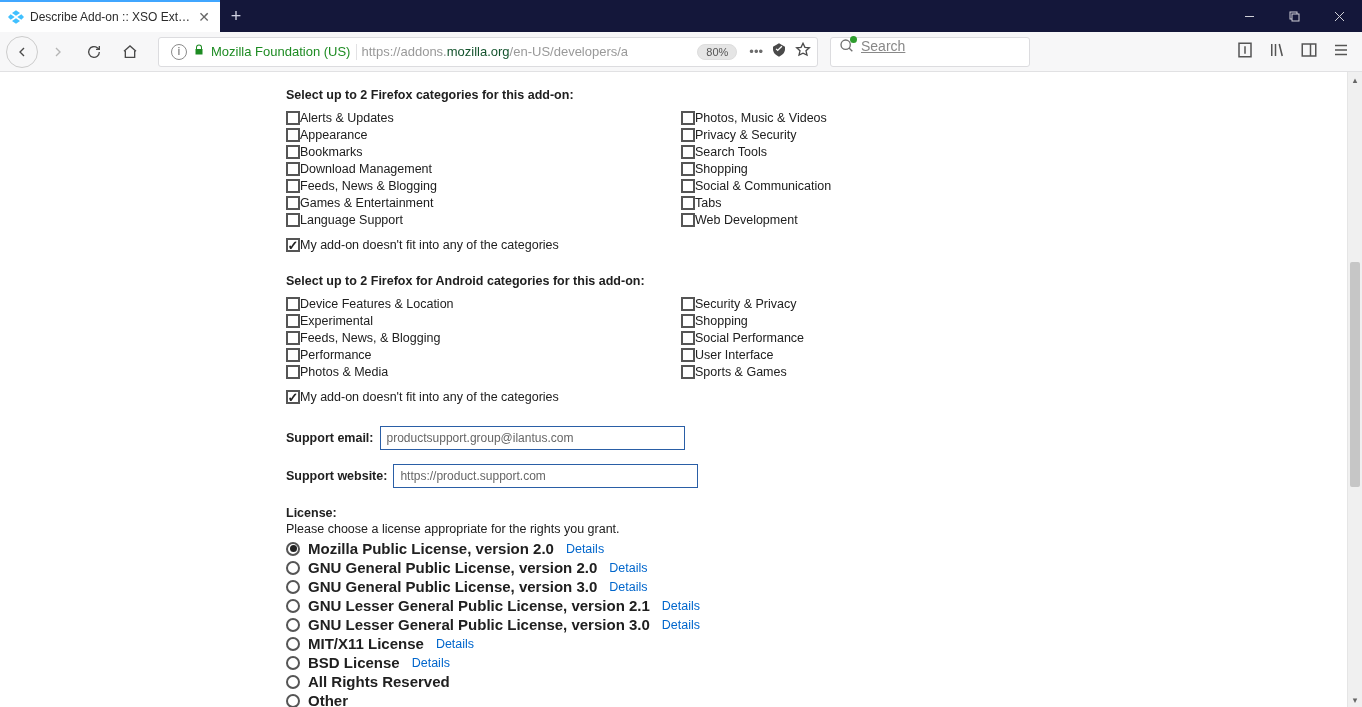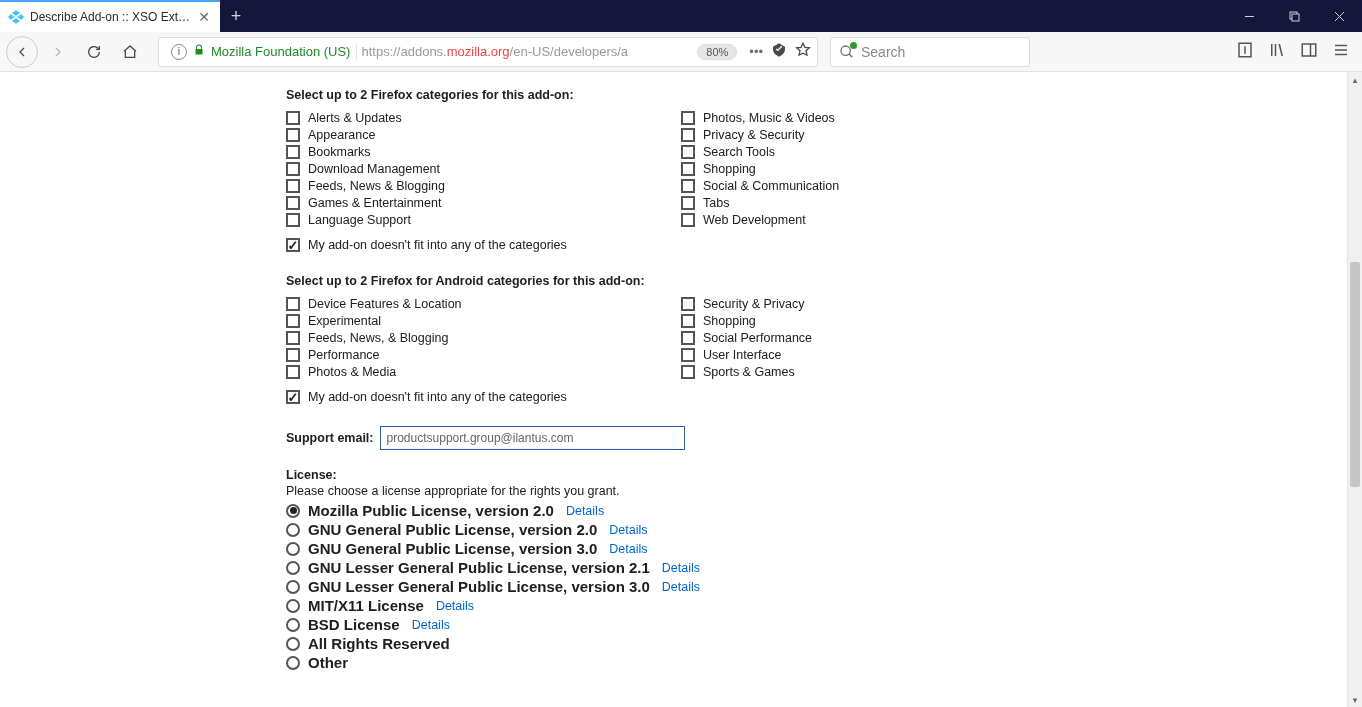--- a/index.html
+++ b/index.html
@@ -88,41 +88,41 @@
     display:flex;
     align-items:center;
     gap:6px;
   }
   .url-identity .info-i {
     width:16px;height:16px;border:1px solid #8b8b8b;border-radius:50%;
     display:flex;align-items:center;justify-content:center;color:#8b8b8b;font-size:10px;font-weight:bold;
   }
   .url-identity .lock { color:#1d8b22; }
   .url-text { color:#999; white-space:nowrap; overflow:hidden; }
-  .url-text .dark { color:#ef4444; }
+  .url-text .dark { color:#14532d; }
   .url-zoom {
     margin-left:auto;
     font-size:11px;
     color:#555;
     border:1px solid #ddd; border-radius:10px;
     padding: 1px 8px;
     background:#e5e5e5;
   }
   .url-icons { display:flex; gap:8px; align-items:center; margin-left:8px; color:#6c6c6c; }
   .url-icons svg { width:16px; height:16px; }
   .searchbar {
     width: 200px;
     height: 30px;
     margin-left: 8px;
     border: 1px solid #dcdcdf;
     background: #fff;
     border-radius: 3px;
-    display:flex; align-items:center;
+    display:flex; 
     padding: 0 8px; gap:6px;
-    color:#888; font-size:14px;
+    color:#888; font-size:14px;text-decoration:underline;
   }
   .searchbar .sicon { color:#2d9c2d; width:16px; height:16px; position:relative; }
   .toolbar-spacer { flex:1; }
   .right-icons { display:flex; gap:14px; color:#555; padding-right:6px; }
   .right-icons svg { width:18px; height:18px; }
   
   .viewport {
     height: calc(707px - 32px - 40px);
     position: relative;
     overflow: hidden;
@@ -140,21 +140,21 @@
     font-weight: bold;
     margin-top: 12px;
     margin-bottom: 6px;
     font-size: 12.5px;
   }
   .cat-grid {
     display:flex;
   }
   .cat-col { flex:1; }
   .check-row {
-    display:flex; align-items:center; gap:8px;
+    display:flex; align-items:center; 
     margin: 3px 0;
   }
   .chk {
     width: 14px; height:14px;
     border: 2px solid #555;
     display:inline-flex; align-items:center; justify-content:center;
     background:#fff;
     flex-shrink:0;
   }
   .chk.checked::after {
@@ -436,20 +436,24 @@
     <div class="check-row" style="margin-top:8px;">
       <span class="chk checked"></span>
       <span>My add-on doesn't fit into any of the categories</span>
     </div>
 
     <div class="form-row" style="margin-top:22px;">
       <label>Support email:</label>
       <input type="text" style="width: 305px;" value="productsupport.group@ilantus.com">
     </div>
 
+    <div class="form-row">
+      <label>Support website:</label>
+      <input type="text" style="width: 305px;" value="https://product.support.com">
+    </div>
 
     <div class="license-heading">License:</div>
     <div class="license-sub">Please choose a license appropriate for the rights you grant.</div>
     <div id="license-list" style="margin-top:4px;">
         <div class="radio-row">
           <span class="radio selected"></span>
           <span class="radio-label">Mozilla Public License, version 2.0</span>
           <span class="details-link">Details</span>
         </div>
         <div class="radio-row">

